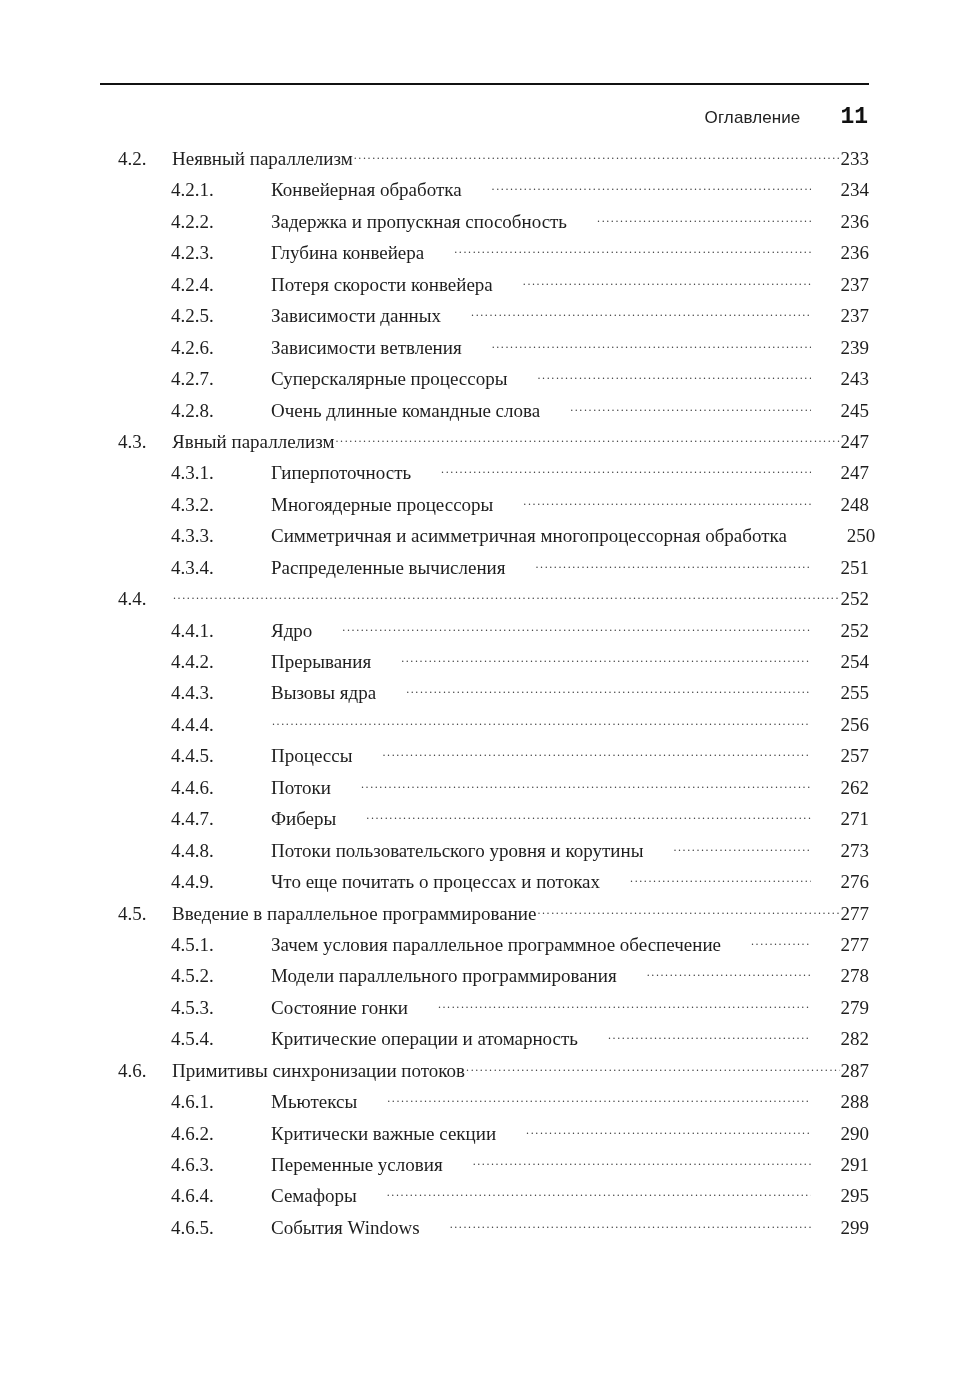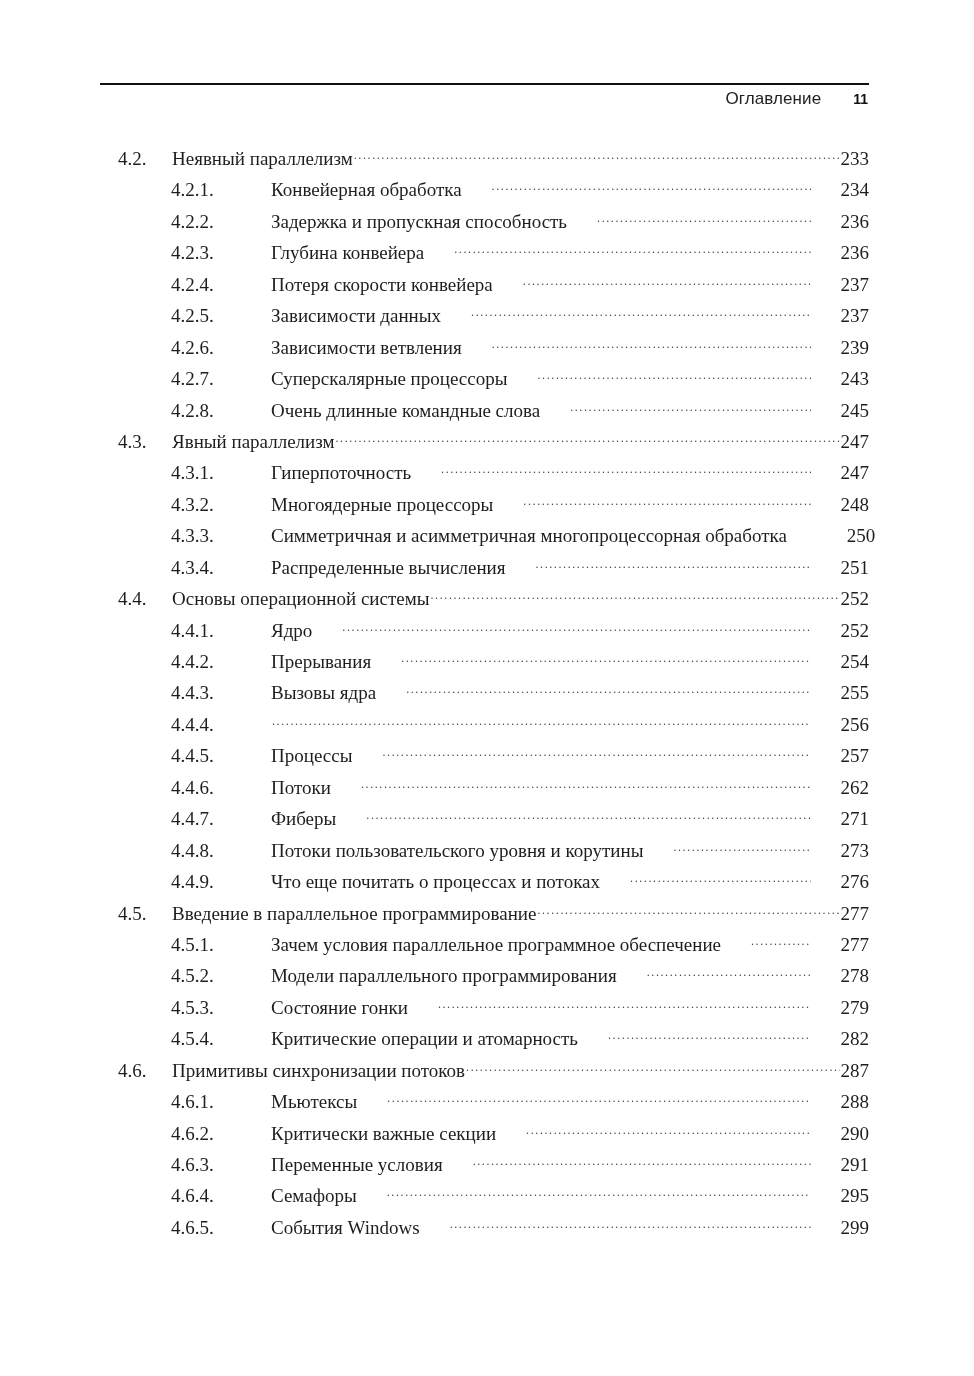--- a/index.html
+++ b/index.html
@@ -1,20 +1,20 @@
 <!DOCTYPE html>
 <html><head>
 <meta charset="utf-8">
 <style>
   html, body { margin: 0; padding: 0; background: #ffffff; }
   body { width: 974px; height: 1376px; position: relative; overflow: hidden; color: #1a1a1a; }
   .rule { position: absolute; left: 100px; top: 83px; width: 769px; height: 2px; background: #111; }
-  .header { position: absolute; top: 89px; right: 106px; display: flex; align-items: baseline; gap: 32px; }
+  .header { position: absolute; top: 89px; right: 106px; display: flex; align-items: baseline; gap: 40px; }
   .header .title { font-family: "Liberation Sans", sans-serif; font-size: 17px; color: #222; letter-spacing: 0.1px; }
-  .header .pagenum { font-family: Liberation Sans, sans-serif; font-size: 14px; font-weight: bold; color: #111; }
+  .header .pagenum { font-family: Liberation Mono, monospace; font-size: 23px; font-weight: bold; color: #111; margin-top: 15px; }
   .toc { position: absolute; left: 118px; top: 148px; width: 751px; }
   .row { display: flex; align-items: flex-start; height: 31.45px; font-family: "Liberation Serif", serif; font-size: 19px; color: #1e1e1e; white-space: nowrap; }
   .row .num { flex: 0 0 auto; }
   .row.l1 .num { width: 54px; }
   .row.l2 { padding-left: 53px; gap: 29px; }
   .row.l2 .num { width: 71px; }
   .row .label { flex: 0 0 auto; }
   .row .dots { flex: 1 1 auto; overflow: hidden; margin: 0 1px; font-size: 12px; letter-spacing: 1.6px; color: #444; }
   .row .dots::before { content: "........................................................................................................................................................................................................................................................"; }
   .row .page { flex: 0 0 auto; text-align: right; }
@@ -108,21 +108,20 @@
       <span class="page">250</span>
     </div>
     <div class="row l2">
       <span class="num">4.3.4.</span>
       <span class="label">Распределенные вычисления</span>
       <span class="dots"></span>
       <span class="page">251</span>
     </div>
     <div class="row l1">
       <span class="num">4.4.</span>
-      <span class="label">Основы операционной системы</span>
       <span class="dots"></span>
       <span class="page">252</span>
     </div>
     <div class="row l2">
       <span class="num">4.4.1.</span>
       <span class="label">Ядро</span>
       <span class="dots"></span>
       <span class="page">252</span>
     </div>
     <div class="row l2">

